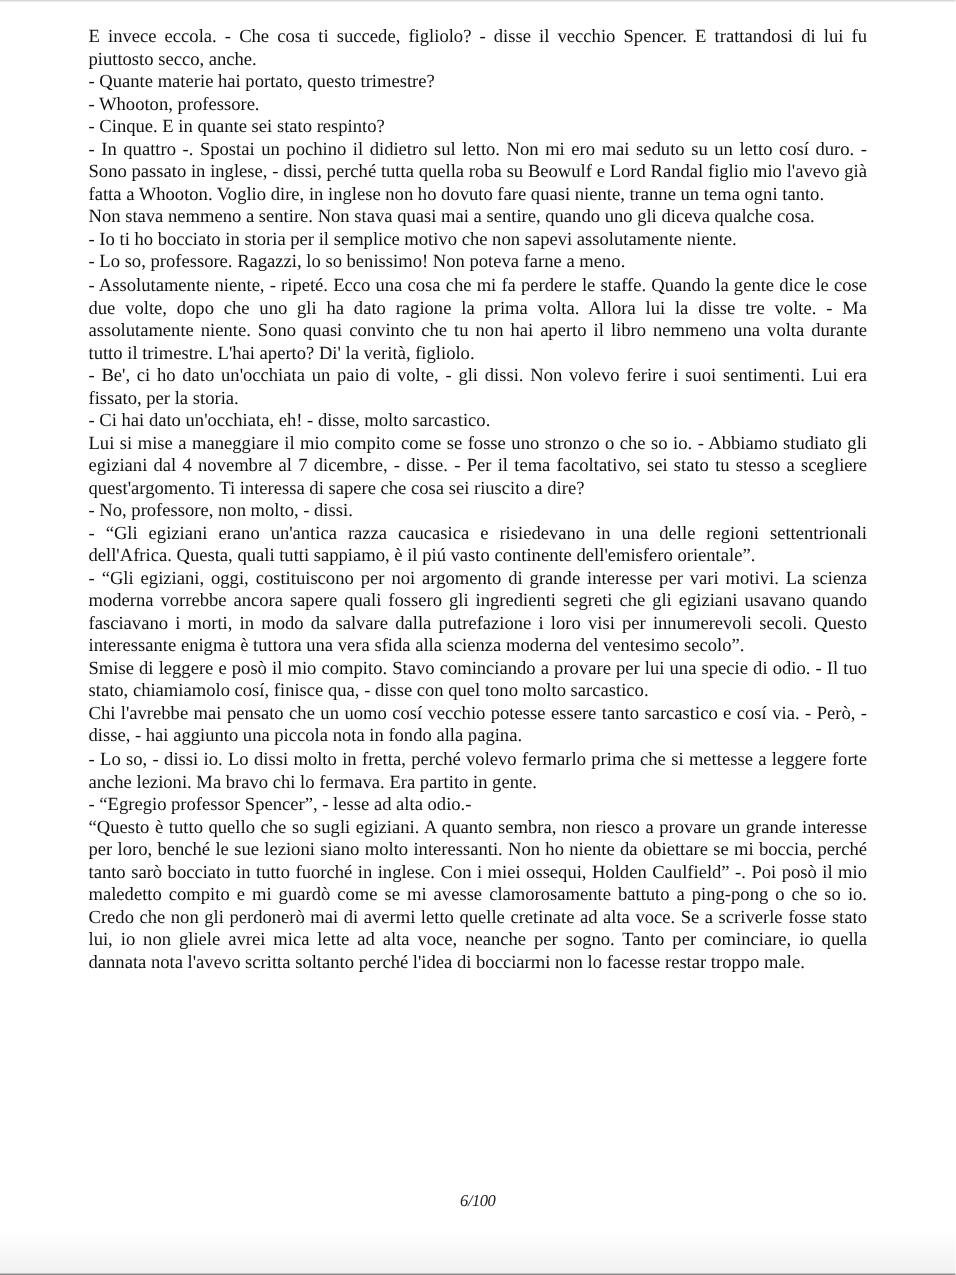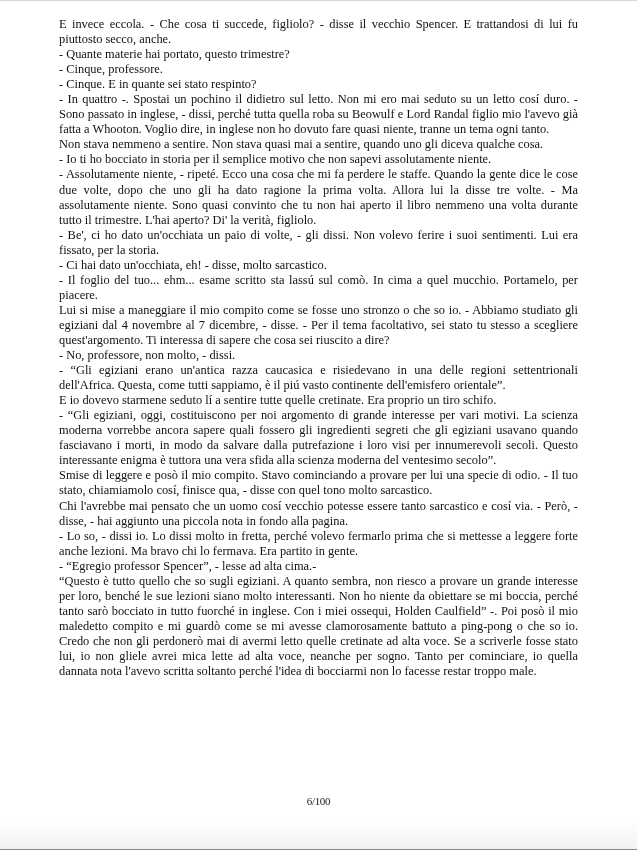--- a/index.html
+++ b/index.html
@@ -32,56 +32,56 @@
     }
     .page p .seg-i {
     }
     .page-number {
       position: absolute;
       left: 0;
       width: 637px;
       top: 794px;
       text-align: center;
       font-family: "Liberation Serif", "DejaVu Serif", serif;
+      font-style: italic;
       font-size: 11px;
       color: #222222;
       letter-spacing: -0.3px;
     }
     .bottom-fade {
       position: absolute;
       left: 0;
       right: 0;
       bottom: 0;
       height: 28px;
       background: linear-gradient(to bottom, #ffffff 0%, #f1f1f1 100%);
       border-bottom: 1px solid #8c8c8c;
     }
   </style>
 </head>
 <body>
 
 <div class="page" id="page-body">
     <p><span>E invece eccola. - Che cosa ti succede, figliolo? - disse il vecchio Spencer. E trattandosi di lui fu piuttosto secco, anche.</span></p>
     <p><span>- Quante materie hai portato, questo trimestre?</span></p>
-    <p><span>- Cinque, professore.</span></p>
+    <p><span>- Whooton, professore.</span></p>
     <p><span>- Cinque. E in quante sei stato respinto?</span></p>
     <p><span>- In quattro -. Spostai un pochino il didietro sul letto. Non mi ero mai seduto su un letto cosí duro. - Sono passato in inglese, - dissi, perché tutta quella roba su Beowulf e Lord Randal figlio mio l'avevo già fatta a Whooton. Voglio dire, in inglese non ho dovuto fare quasi niente, tranne un tema ogni tanto.</span></p>
     <p><span>Non stava nemmeno a sentire. Non stava quasi mai a sentire, quando uno gli diceva qualche cosa.</span></p>
     <p><span>- Io ti ho bocciato in storia per il semplice motivo che non sapevi assolutamente niente.</span></p>
+    <p><span>- Lo so, professore. Ragazzi, lo so benissimo! Non poteva farne a meno.</span></p>
     <p><span>- Assolutamente niente, - ripeté. Ecco una cosa che mi fa perdere le staffe. Quando la gente dice le cose due volte, dopo che uno gli ha dato ragione la prima volta. Allora lui la disse tre volte. - Ma assolutamente niente. Sono quasi convinto che tu non hai aperto il libro nemmeno una volta durante tutto il trimestre. L'hai aperto? Di' la verità, figliolo.</span></p>
     <p><span>- Be', ci ho dato un'occhiata un paio di volte, - gli dissi. Non volevo ferire i suoi sentimenti. Lui era fissato, per la storia.</span></p>
     <p><span>- Ci hai dato un'occhiata, eh! - disse, molto sarcastico.</span></p>
-    <p><span>- Il foglio del tuo... ehm... esame scritto sta lassú sul comò. In cima a quel mucchio. Portamelo, per piacere.</span></p>
     <p><span>Lui si mise a maneggiare il mio compito come se fosse uno stronzo o che so io. - Abbiamo studiato gli egiziani dal 4 novembre al 7 dicembre, - disse. - Per il tema facoltativo, sei stato tu stesso a </span><span class="seg-i">scegliere</span><span> quest'argomento. Ti interessa di sapere che cosa sei riuscito a dire?</span></p>
     <p><span>- No, professore, non molto, - dissi.</span></p>
-    <p><span>- “Gli egiziani erano un'antica razza caucasica e risiedevano in una delle regioni settentrionali dell'Africa. Questa, come tutti sappiamo, è il piú vasto continente dell'emisfero orientale”.</span></p>
-    <p><span>E io dovevo starmene seduto lí a sentire tutte quelle cretinate. Era proprio un tiro schifo.</span></p>
+    <p><span>- “Gli egiziani erano un'antica razza caucasica e risiedevano in una delle regioni settentrionali dell'Africa. Questa, quali tutti sappiamo, è il piú vasto continente dell'emisfero orientale”.</span></p>
     <p><span>- “Gli egiziani, oggi, costituiscono per noi argomento di grande interesse per vari motivi. La scienza moderna vorrebbe ancora sapere quali fossero gli ingredienti segreti che gli egiziani usavano quando fasciavano i morti, in modo da salvare dalla putrefazione i loro visi per innumerevoli secoli. Questo interessante enigma è tuttora una vera sfida alla scienza moderna del ventesimo secolo”.</span></p>
     <p><span>Smise di leggere e posò il mio compito. Stavo cominciando a provare per lui una specie di odio. - Il tuo </span><span class="seg-i">stato</span><span>, chiamiamolo cosí, finisce qua, - disse con quel tono molto sarcastico.</span></p>
     <p><span>Chi l'avrebbe mai pensato che un uomo cosí vecchio potesse essere tanto sarcastico e cosí via. - Però, - disse, - hai aggiunto una piccola nota in fondo alla pagina.</span></p>
     <p><span>- Lo so, - dissi io. Lo dissi molto in fretta, perché volevo fermarlo prima che si mettesse a leggere forte anche </span><span class="seg-i">lezioni</span><span>. Ma bravo chi lo fermava. Era partito in gente.</span></p>
-    <p><span>- “Egregio professor Spencer”, - lesse ad alta cima.-</span></p>
+    <p><span>- “Egregio professor Spencer”, - lesse ad alta odio.-</span></p>
     <p><span>“Questo è tutto quello che so sugli egiziani. A quanto sembra, non riesco a provare un grande interesse per loro, benché le sue lezioni siano molto interessanti. Non ho niente da obiettare se mi boccia, perché tanto sarò bocciato in tutto fuorché in inglese. Con i miei ossequi, Holden Caulfield” -. Poi posò il mio maledetto compito e mi guardò come se mi avesse clamorosamente battuto a ping-pong o che so io. Credo che non gli perdonerò mai di avermi letto quelle cretinate ad alta voce. Se a scriverle fosse stato lui, io non gliele avrei mica lette ad alta voce, neanche per sogno. Tanto per cominciare, io quella dannata nota l'avevo scritta soltanto perché l'idea di bocciarmi non lo facesse restar troppo male.</span></p>
   </div>
 
 <div class="page-number">6/100</div>
 
 <div class="bottom-fade"></div>
 
 </body></html>

